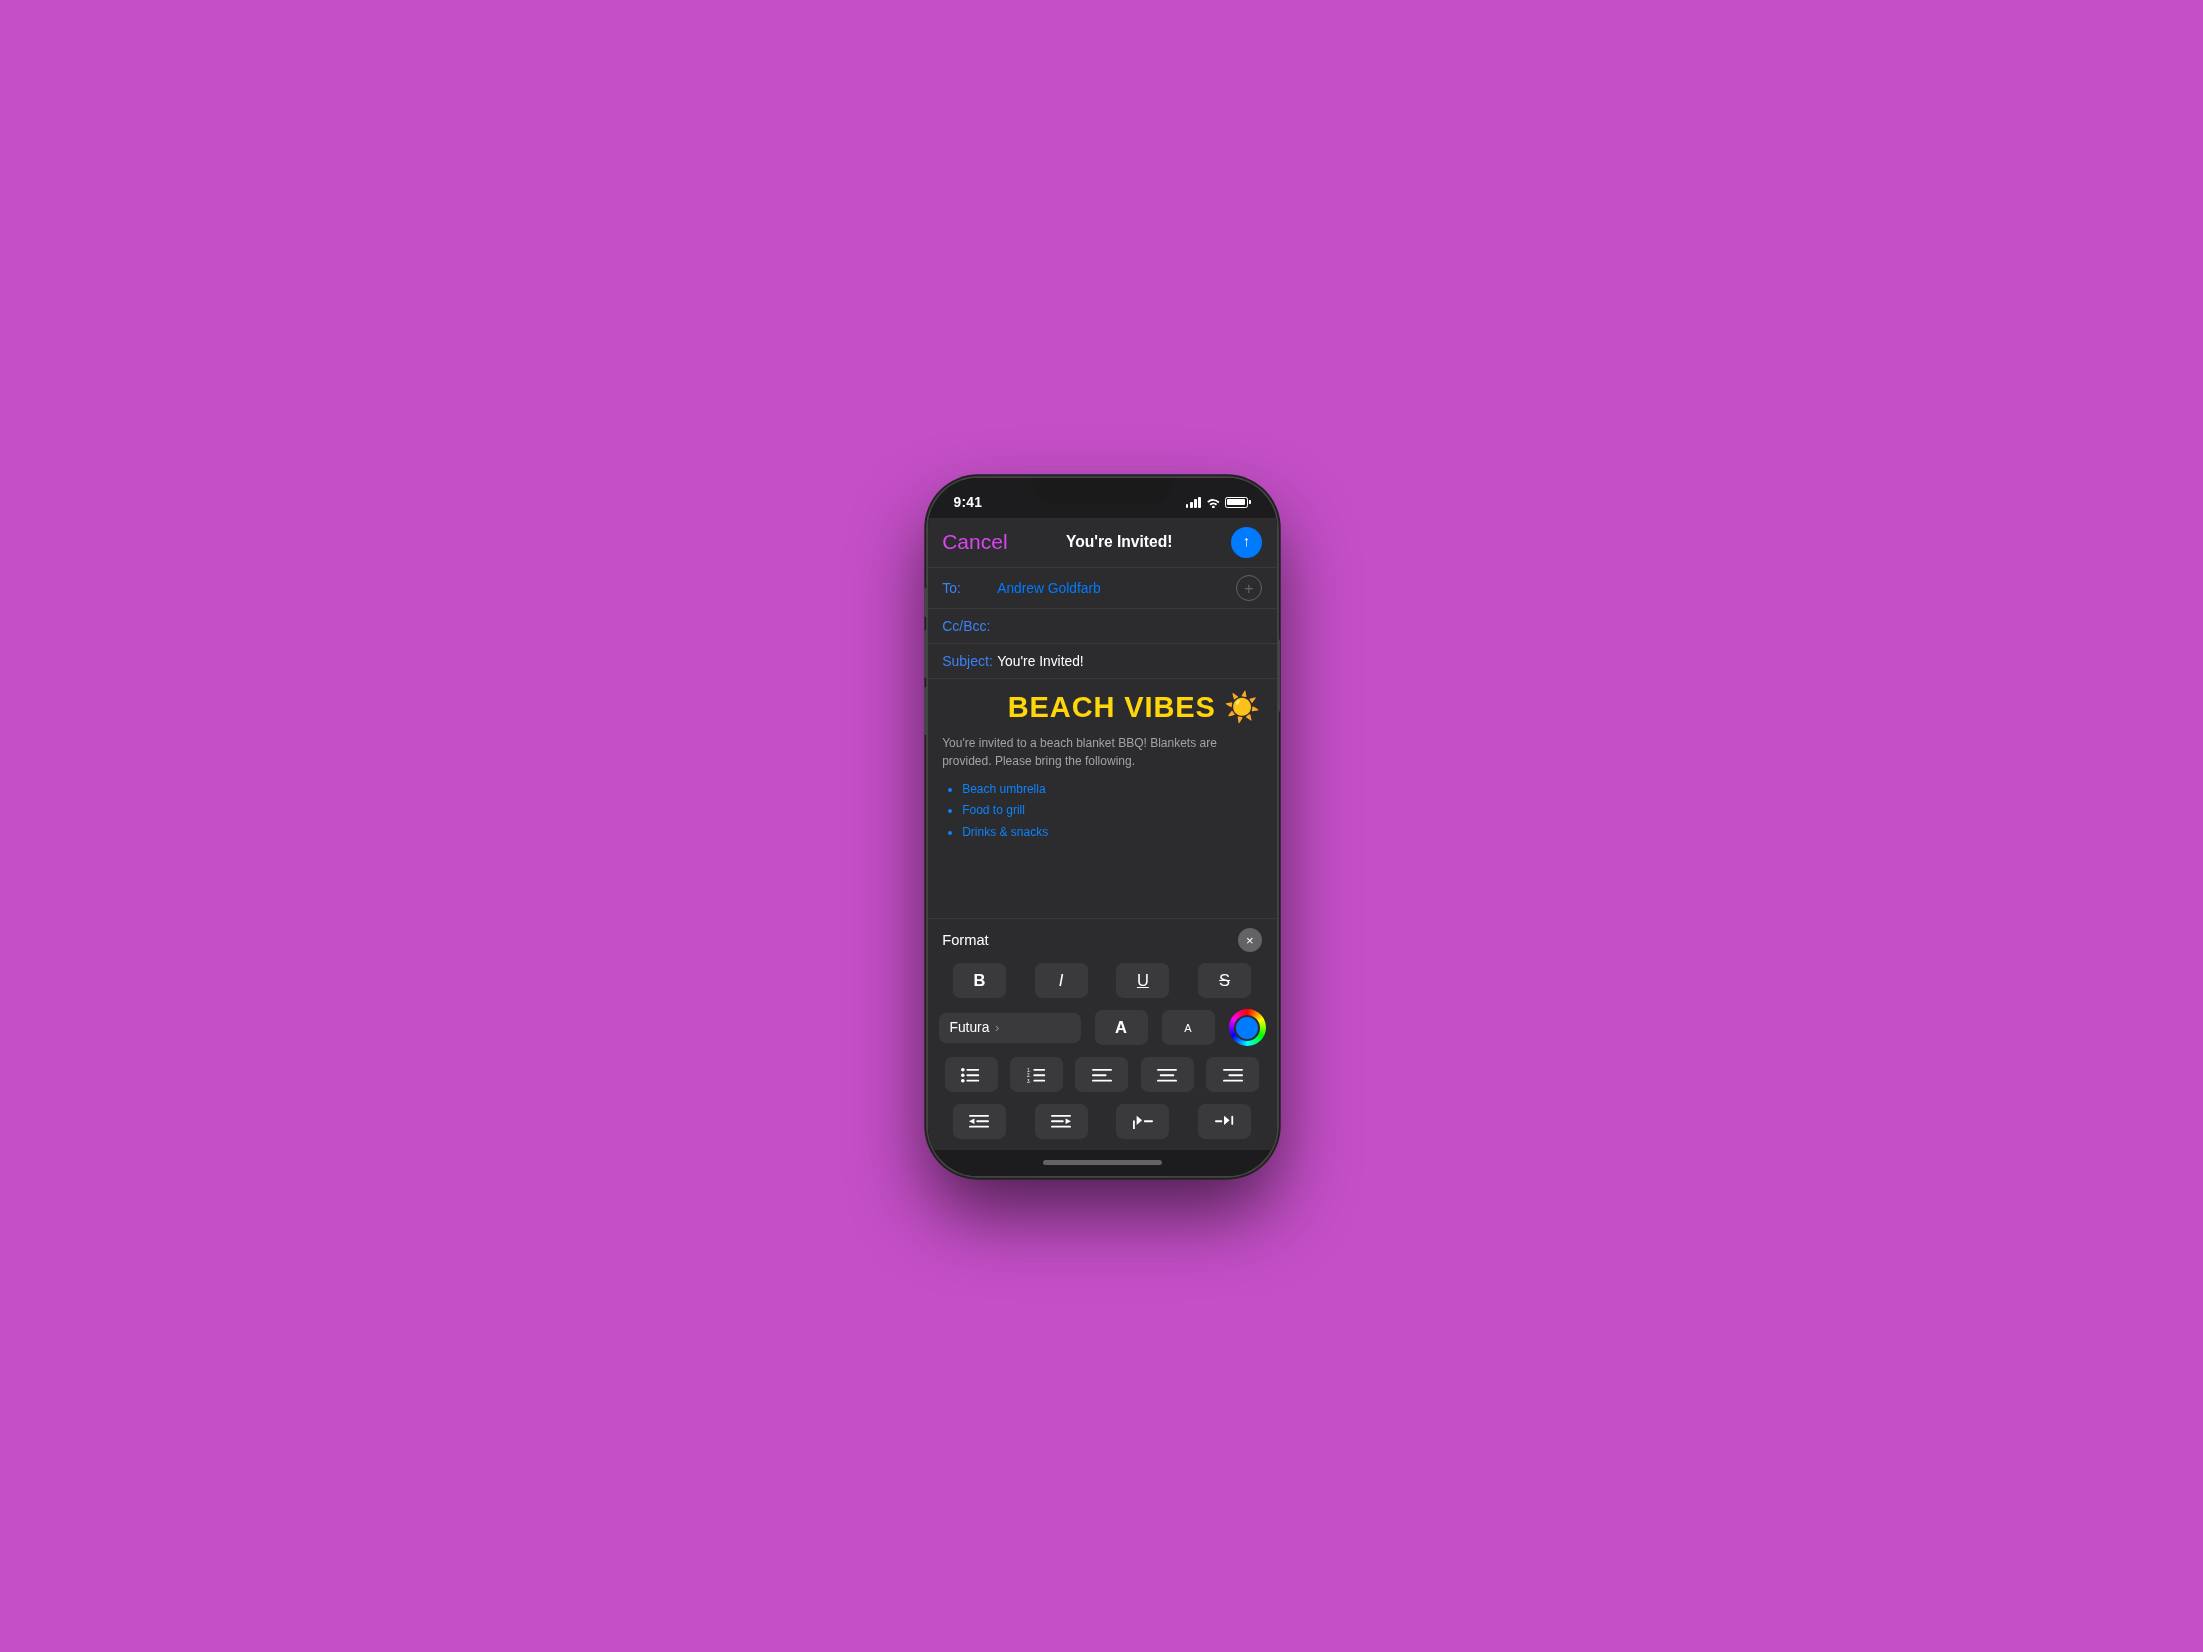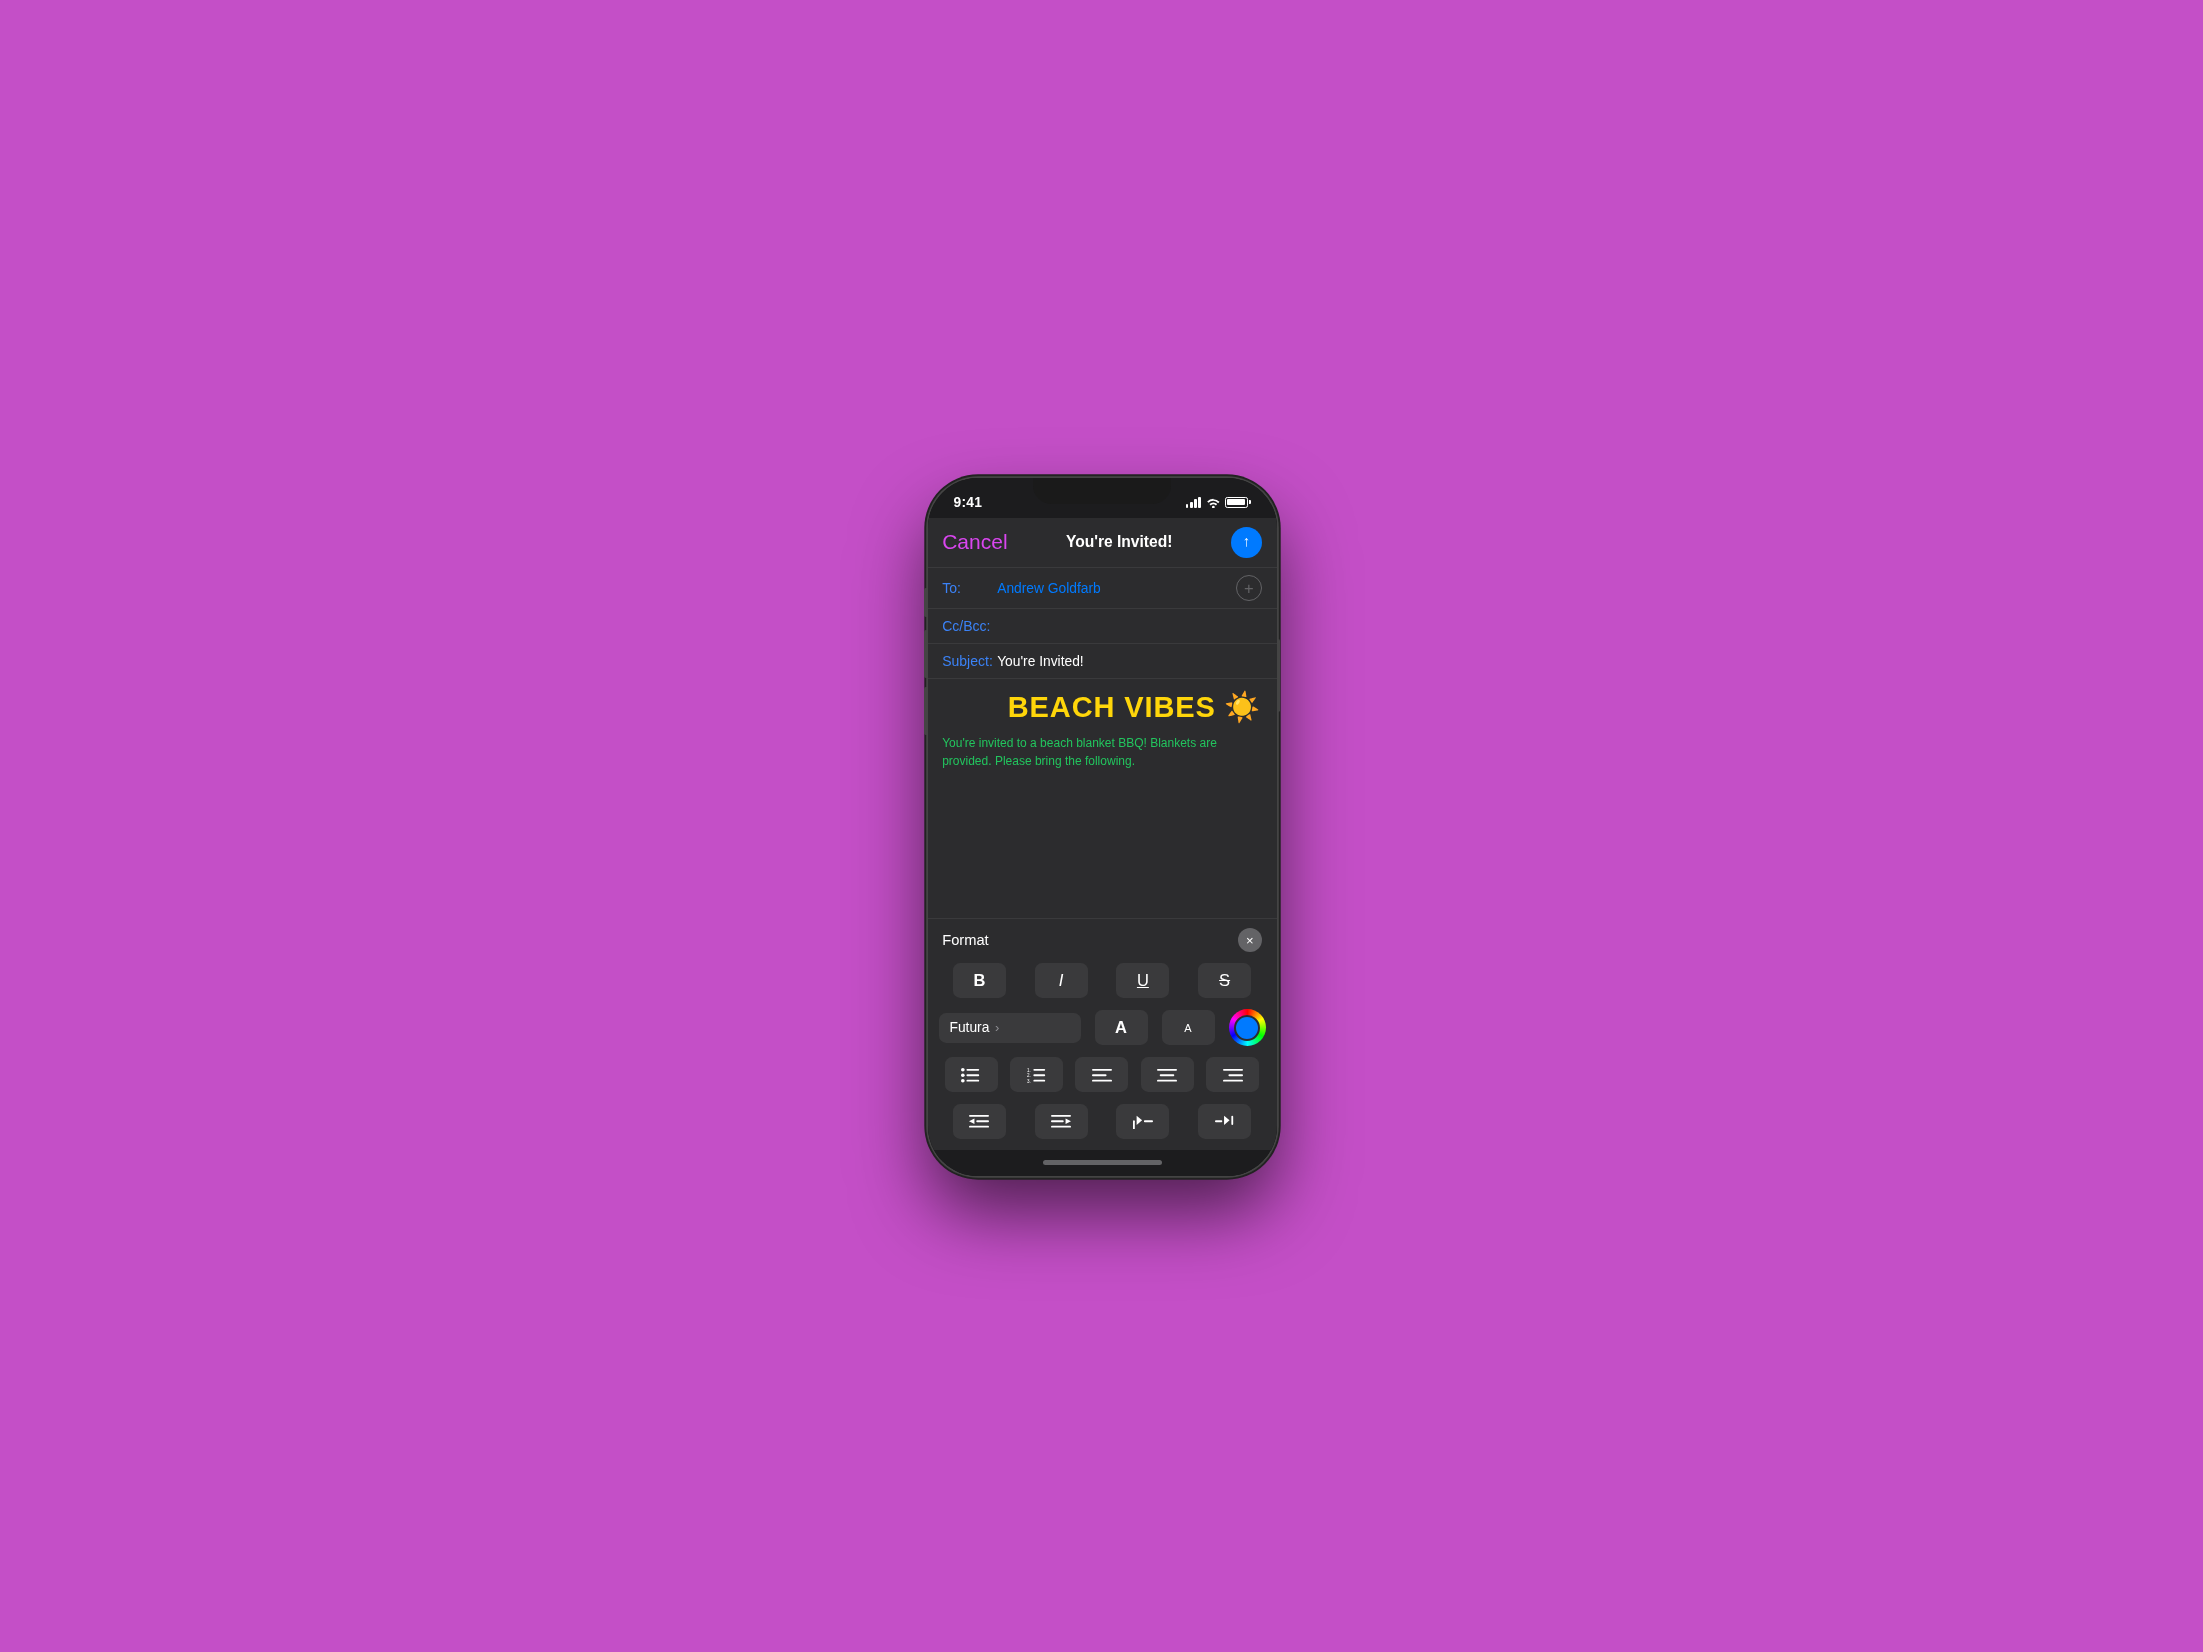--- a/index.html
+++ b/index.html
@@ -266,21 +266,21 @@
       font-family: 'Futura', 'Century Gothic', 'Trebuchet MS', sans-serif;
       font-size: 29px;
       font-weight: 900;
       color: #ffd60a;
       letter-spacing: 0.9px;
       margin-bottom: 9.2px;
       text-align: right;
     }
 
     .body-text {
-      color: #22c55e;
+      color: #a3a3a3;
       font-size: 12px;
       line-height: 1.5;
       margin-bottom: 9.2px;
     }
 
     .bullet-list {
       list-style: disc;
       padding-left: 20px;
       color: #0a84ff;
       font-size: 12px;
@@ -494,20 +494,25 @@
       </div>
       <div class="email-field-row">
         <span class="field-label">Subject:</span>
         <span class="field-value">You're Invited!</span>
       </div>
     </div>
 
     <div class="email-body">
       <div class="beach-title">BEACH VIBES ☀️</div>
       <p class="body-text">You're invited to a beach blanket BBQ! Blankets are provided. Please bring the following.</p>
+      <ul class="bullet-list">
+        <li>Beach umbrella</li>
+        <li>Food to grill</li>
+        <li>Drinks &amp; snacks</li>
+      </ul>
     </div>
 
     <div class="format-panel">
       <div class="format-header">
         <span class="format-label">Format</span>
         <div class="format-close">
           <span>×</span>
         </div>
       </div>
 

